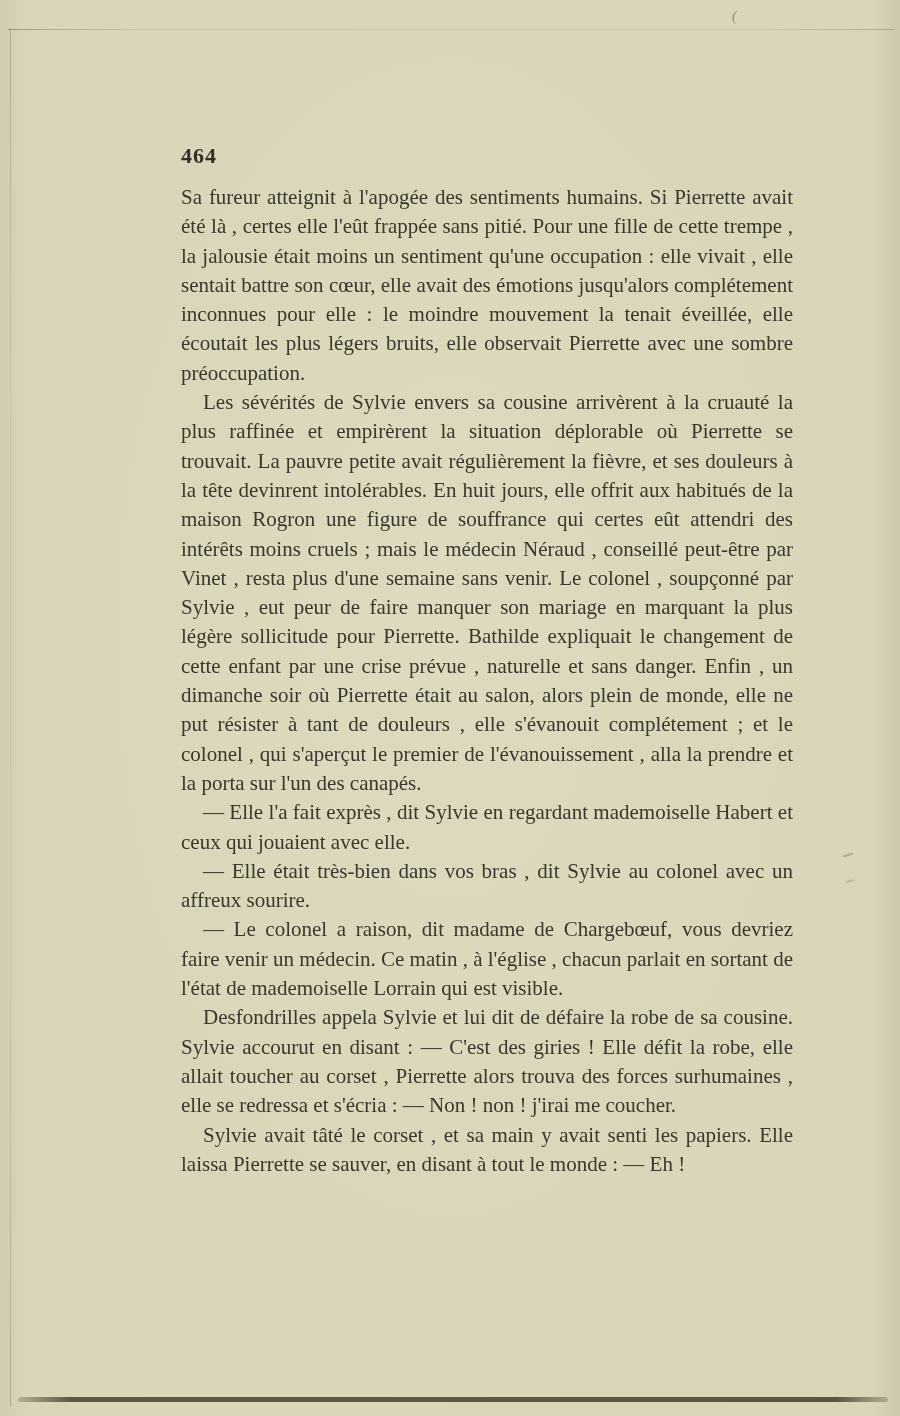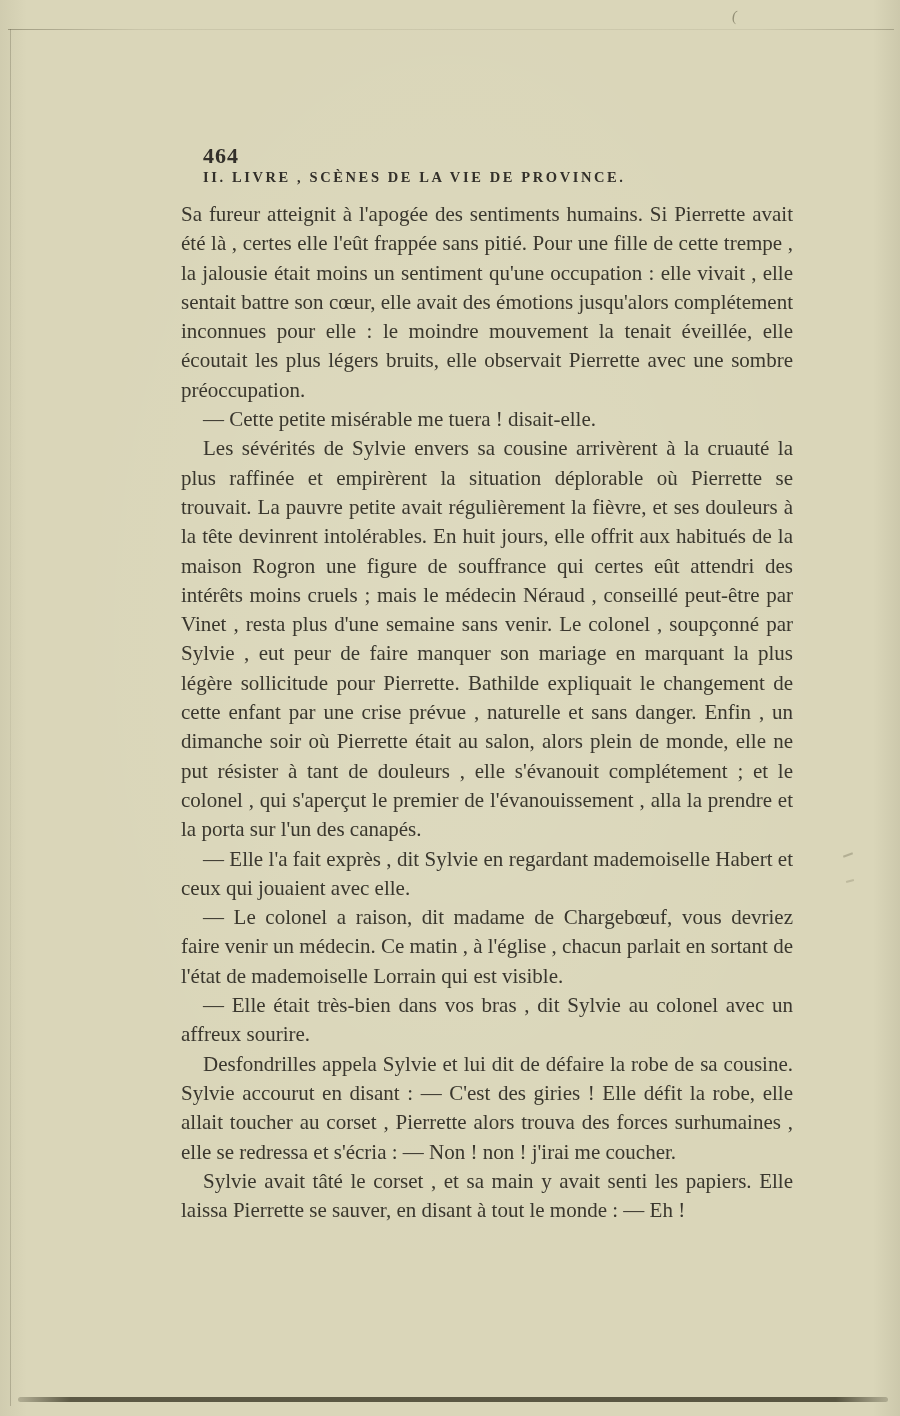--- a/index.html
+++ b/index.html
@@ -113,27 +113,25 @@
   <div class="edge-top"></div>
   <div class="edge-left"></div>
   <div class="edge-bottom"></div>
   <div class="mark-top-right">(</div>
   <div class="mark-right-1"></div>
   <div class="mark-right-2"></div>
 
   <div class="content">
     <div class="page-header">
       <span class="page-number">464</span>
-      <span class="running-title">II. LIVRE , SCÈNES DE LA VIE DE PROVINCE.</span>
     </div>
     <div class="body-text">
         <p class="para">Sa fureur atteignit à l'apogée des sentiments humains. Si Pierrette avait été là , certes elle l'eût frappée sans pitié. Pour une fille de cette trempe , la jalousie était moins un sentiment qu'une occupation : elle vivait , elle sentait battre son cœur, elle avait des émotions jusqu'alors complétement inconnues pour elle : le moindre mouvement la tenait éveillée, elle écoutait les plus légers bruits, elle observait Pierrette avec une sombre préoccupation.</p>
-        <p class="para indent">— Cette petite misérable me tuera ! disait-elle.</p>
         <p class="para indent">Les sévérités de Sylvie envers sa cousine arrivèrent à la cruauté la plus raffinée et empirèrent la situation déplorable où Pierrette se trouvait. La pauvre petite avait régulièrement la fièvre, et ses douleurs à la tête devinrent intolérables. En huit jours, elle offrit aux habitués de la maison Rogron une figure de souffrance qui certes eût attendri des intérêts moins cruels ; mais le médecin Néraud , conseillé peut-être par Vinet , resta plus d'une semaine sans venir. Le colonel , soupçonné par Sylvie , eut peur de faire manquer son mariage en marquant la plus légère sollicitude pour Pierrette. Bathilde expliquait le changement de cette enfant par une crise prévue , naturelle et sans danger. Enfin , un dimanche soir où Pierrette était au salon, alors plein de monde, elle ne put résister à tant de douleurs , elle s'évanouit complétement ; et le colonel , qui s'aperçut le premier de l'évanouissement , alla la prendre et la porta sur l'un des canapés.</p>
         <p class="para indent">— Elle l'a fait exprès , dit Sylvie en regardant mademoiselle Habert et ceux qui jouaient avec elle.</p>
+        <p class="para indent">— Elle était très-bien dans vos bras , dit Sylvie au colonel avec un affreux sourire.</p>
         <p class="para indent">— Le colonel a raison, dit madame de Chargebœuf, vous devriez faire venir un médecin. Ce matin , à l'église , chacun parlait en sortant de l'état de mademoiselle Lorrain qui est visible.</p>
-        <p class="para indent">— Elle était très-bien dans vos bras , dit Sylvie au colonel avec un affreux sourire.</p>
         <p class="para indent">Desfondrilles appela Sylvie et lui dit de défaire la robe de sa cousine. Sylvie accourut en disant : — C'est des giries ! Elle défit la robe, elle allait toucher au corset , Pierrette alors trouva des forces surhumaines , elle se redressa et s'écria : — Non ! non ! j'irai me coucher.</p>
         <p class="para indent">Sylvie avait tâté le corset , et sa main y avait senti les papiers. Elle laissa Pierrette se sauver, en disant à tout le monde : — Eh !</p>
       </div>
   </div>
 
 </div>
 
 </body></html>

